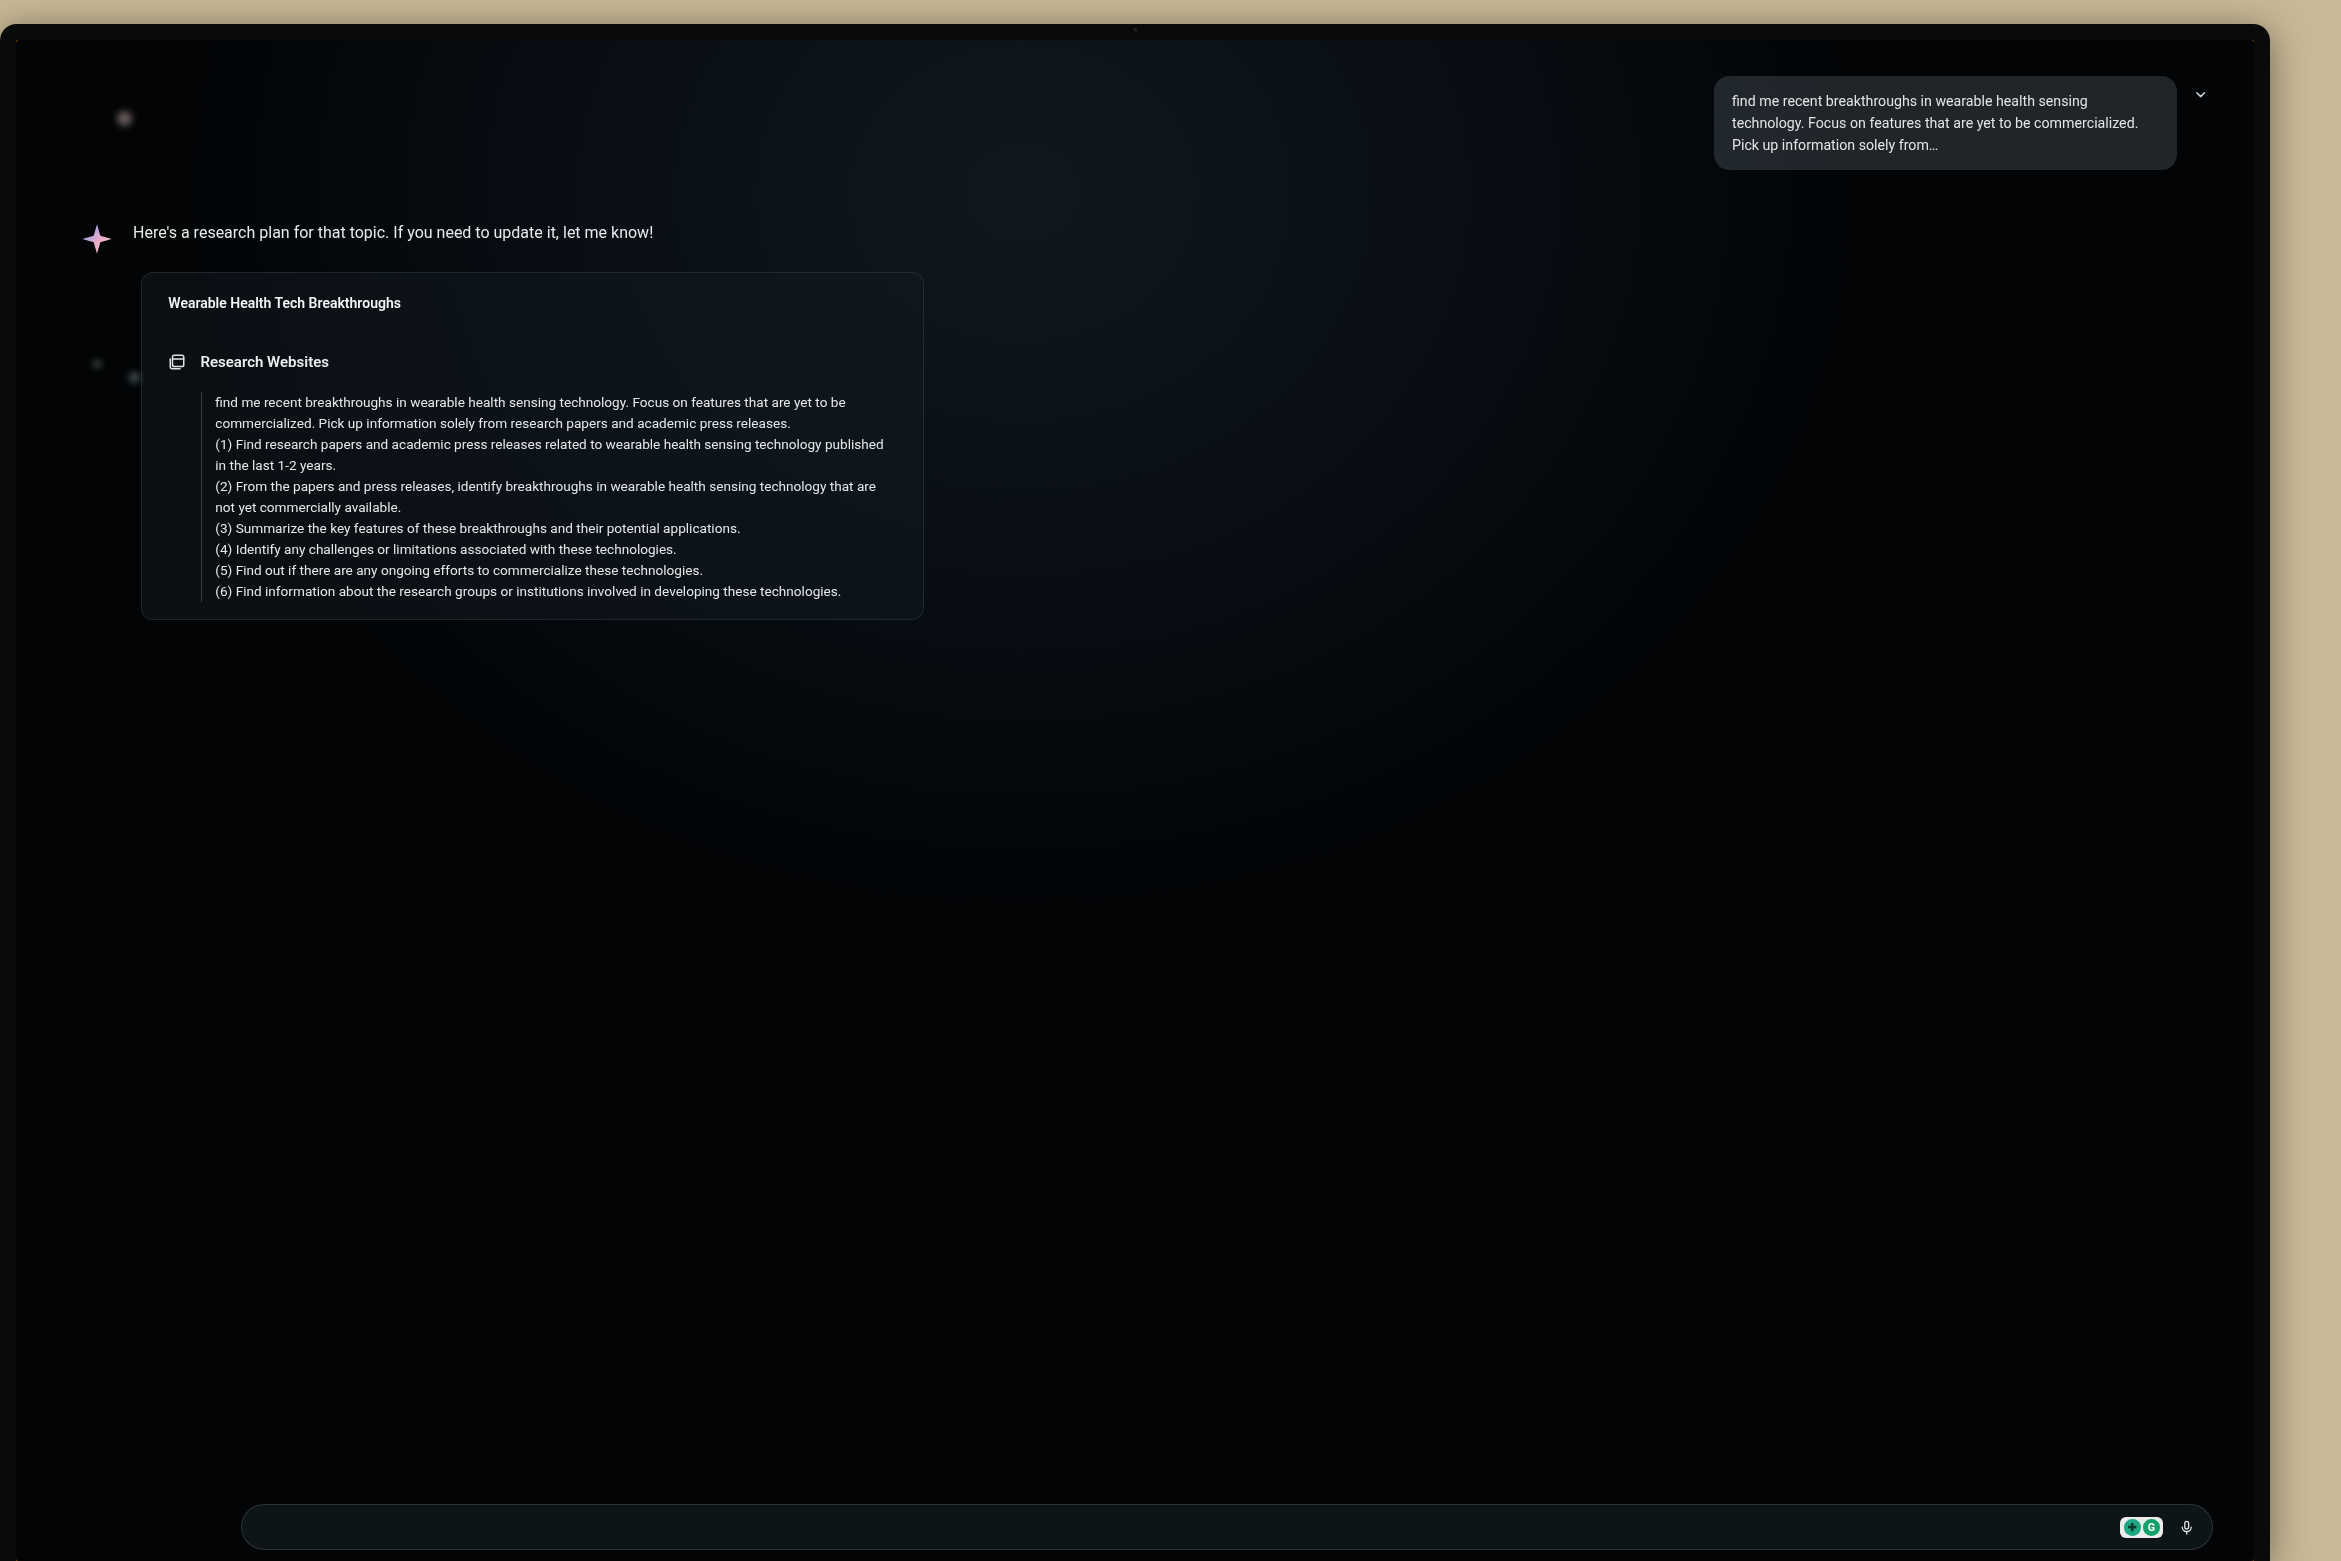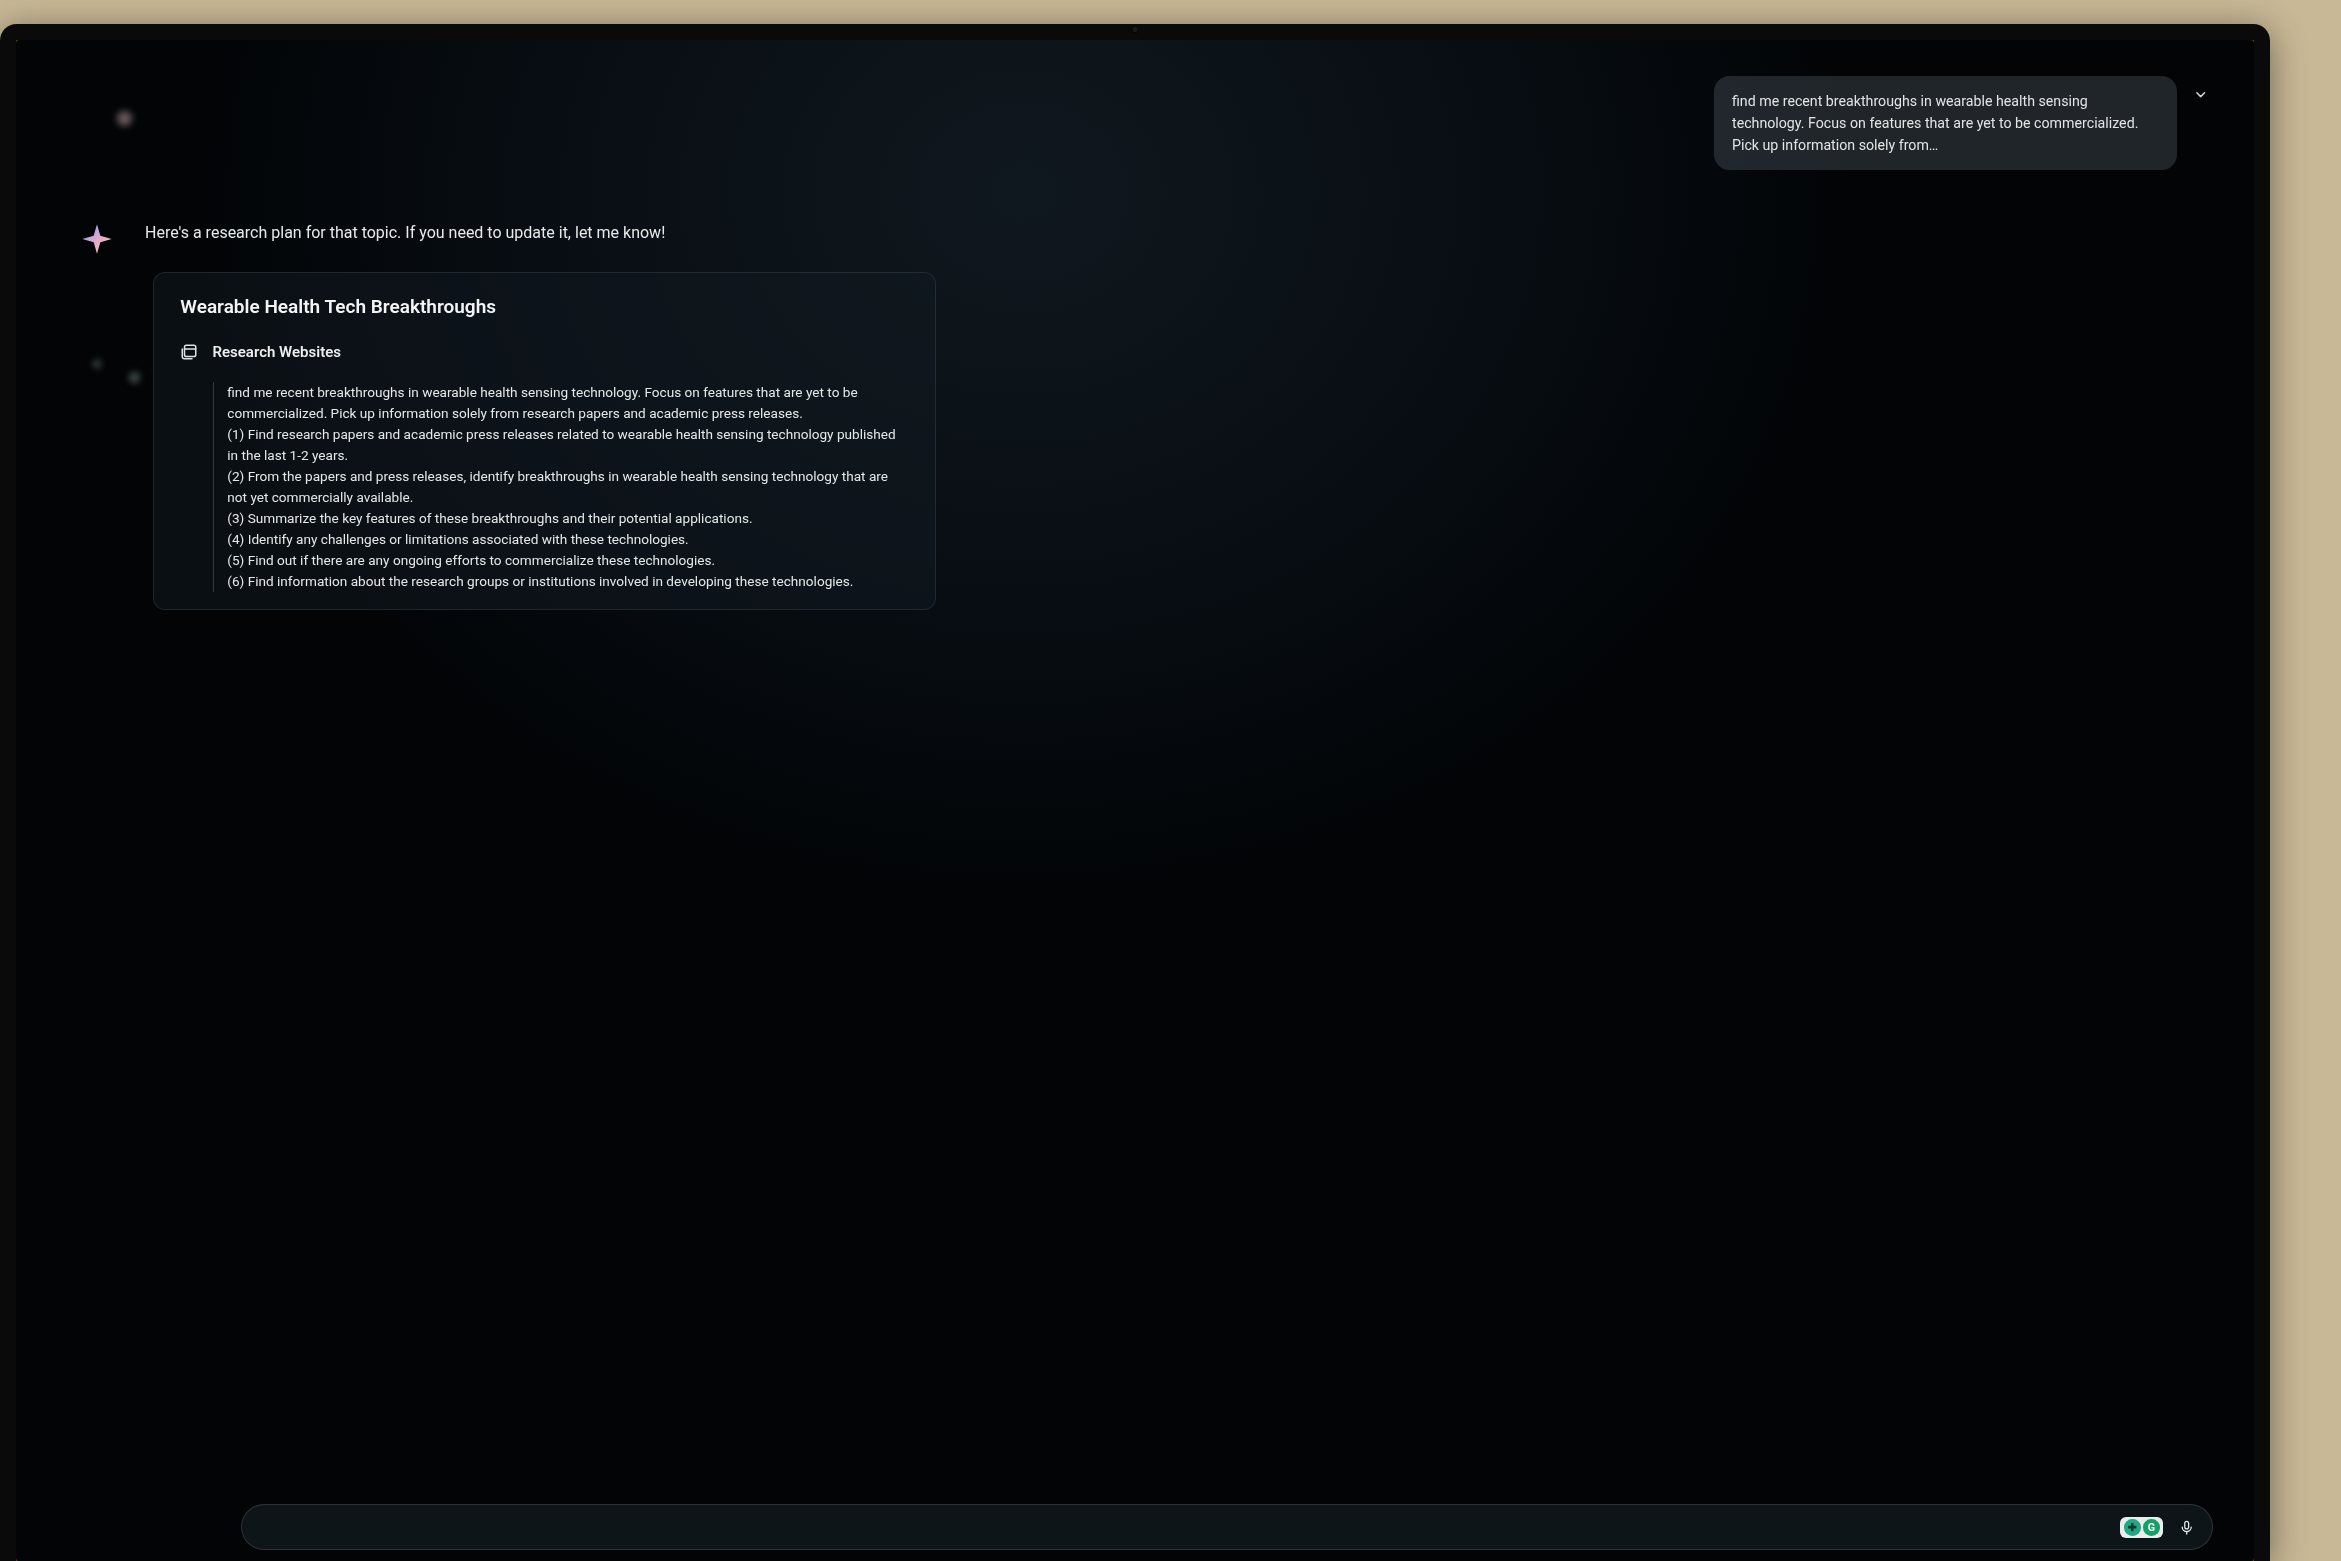--- a/index.html
+++ b/index.html
@@ -68,21 +68,21 @@
 
   .chevron-wrap {
     position: absolute;
     right: -31px;
     top: 10.7px;
   }
 
   .assistant-row {
     display: flex;
     align-items: flex-start;
-    gap: 32px;
+    gap: 20px;
   }
 
   .spark-icon svg {
     width: 32px;
     height: 32px;
     display: block;
   }
 
   .assistant-body {
     flex: 1;
@@ -99,24 +99,24 @@
   .plan-card {
     background: rgba(18,26,33,0.55);
     border: 0.6px solid rgba(120,140,150,0.18);
     border-radius: 12px;
     padding: 21.3px 26px 16.6px 26px;
     margin-left: 8.3px;
     max-width: 729px;
   }
 
   .plan-title {
-    font-size: 19px;
+    font-size: 14px;
     font-weight: 600;
     color: #f3f5f5;
-    margin-bottom: 25px;
+    margin-bottom: 42px;
   }
 
   .section-row {
     display: flex;
     align-items: flex-start;
     gap: 14.2px;
     margin-bottom: 19px;
   }
 
   .section-title {

